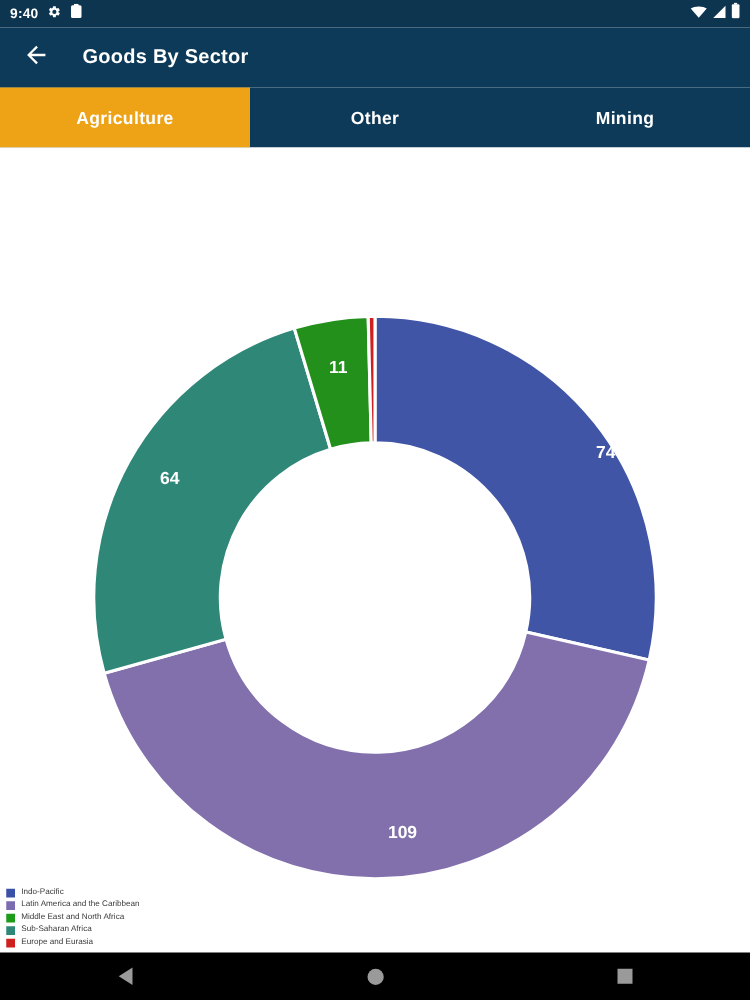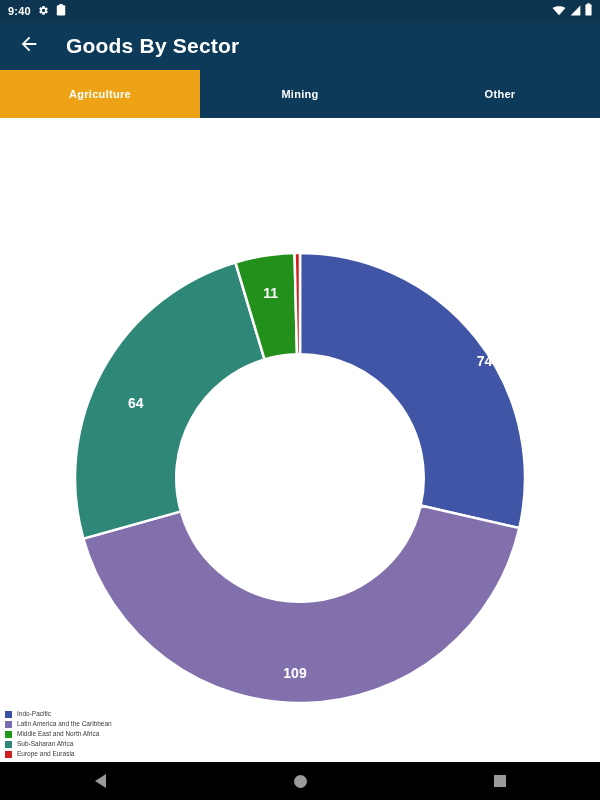--- a/index.html
+++ b/index.html
@@ -56,41 +56,41 @@
   }
   .back-btn {
     width: 26px;
     height: 26px;
     display: flex;
     align-items: center;
     justify-content: center;
     cursor: pointer;
   }
   .app-title {
-    font-size: 21px;
+    font-size: 16px;
     font-weight: bold;
     margin-left: 24px;
     letter-spacing: 0.2px;
     white-space: nowrap;
   }
 
   
   .tab-bar {
     height: 48px;
     background: #0d3a59;
     display: flex;
     align-items: stretch;
   }
   .tab {
     flex: 1 1 0;
     display: flex;
     align-items: center;
     justify-content: center;
     color: #ffffff;
-    font-size: 11px;
+    font-size: 14px;
     font-weight: bold;
     letter-spacing: 0.3px;
     cursor: pointer;
     box-sizing: border-box;
     text-align: center;
   }
   .tab.active {
     background: #eea215;
   }
 
@@ -229,41 +229,41 @@
     </span>
   </div>
   <div class="app-title">Goods By Sector</div>
 </div>
 
 <div class="tab-bar">
   <div class="tab active">
     <span>Agriculture</span>
   </div>
   <div class="tab">
+    <span>Other</span>
+  </div>
+  <div class="tab">
     <span>Mining</span>
-  </div>
-  <div class="tab">
-    <span>Other</span>
   </div>
 </div>
 
 <div class="chart-area">
 
   <div class="donut-wrap">
     <svg id="donut-svg" width="600" height="600" viewBox="0 0 600 600">
         <path d="M 300 135 A 225 225 0 0 1 519.3587802409103 410.0672101401707 L 420.64732913250066 387.5369655770939 A 123.75000000000001 123.75000000000001 0 0 0 300 236.25 Z" fill="#4055a5" stroke="#ffffff" stroke-width="2.5"></path>
         <path d="M 519.3587802409103 410.0672101401707 A 225 225 0 0 1 83.32761082030652 420.64714145912774 L 180.83018595116857 393.3559278025202 A 123.75000000000001 123.75000000000001 0 0 0 420.64732913250066 387.5369655770939 Z" fill="#8270ad" stroke="#ffffff" stroke-width="2.5"></path>
         <path d="M 83.32761082030652 420.64714145912774 A 225 225 0 0 1 235.42085707382842 144.46686032324146 L 264.48147139060563 241.4567731777828 A 123.75000000000001 123.75000000000001 0 0 0 180.83018595116857 393.3559278025202 Z" fill="#2e8777" stroke="#ffffff" stroke-width="2.5"></path>
         <path d="M 235.42085707382842 144.46686032324146 A 225 225 0 0 1 294.54216976153447 135.06620509783752 L 296.998193368844 236.2864128038106 A 123.75000000000001 123.75000000000001 0 0 0 264.48147139060563 241.4567731777828 Z" fill="#23901c" stroke="#ffffff" stroke-width="2.5"></path>
         <path d="M 294.54216976153447 135.06620509783752 A 225 225 0 0 1 299.99999999999994 135 L 300 236.25 A 123.75000000000001 123.75000000000001 0 0 0 296.998193368844 236.2864128038106 Z" fill="#d01f1f" stroke="#ffffff" stroke-width="2.5"></path>
       </svg>
     <div id="donut-labels">
         <div class="slice-label" style="left: 446.623px; top: 243.072px; margin-left: 38px;">74</div>
-        <div class="slice-label" style="left: 295px; top: 547.482px; margin-top: 8px;">109</div>
-        <div class="slice-label" style="left: 135.725px; top: 285px;">64</div>
+        <div class="slice-label" style="left: 322px; top: 547.482px;">109</div>
+        <div class="slice-label" style="left: 135.725px; top: 264px;">64</div>
         <div class="slice-label" style="left: 270.55px; top: 174.789px;">11</div>
       </div>
   </div>
 
   <div class="legend">
     <div class="legend-row">
       <span class="legend-swatch" style="background:#3a51a8"></span>
       <span class="legend-text">Indo-Pacific</span>
     </div>
     <div class="legend-row">

